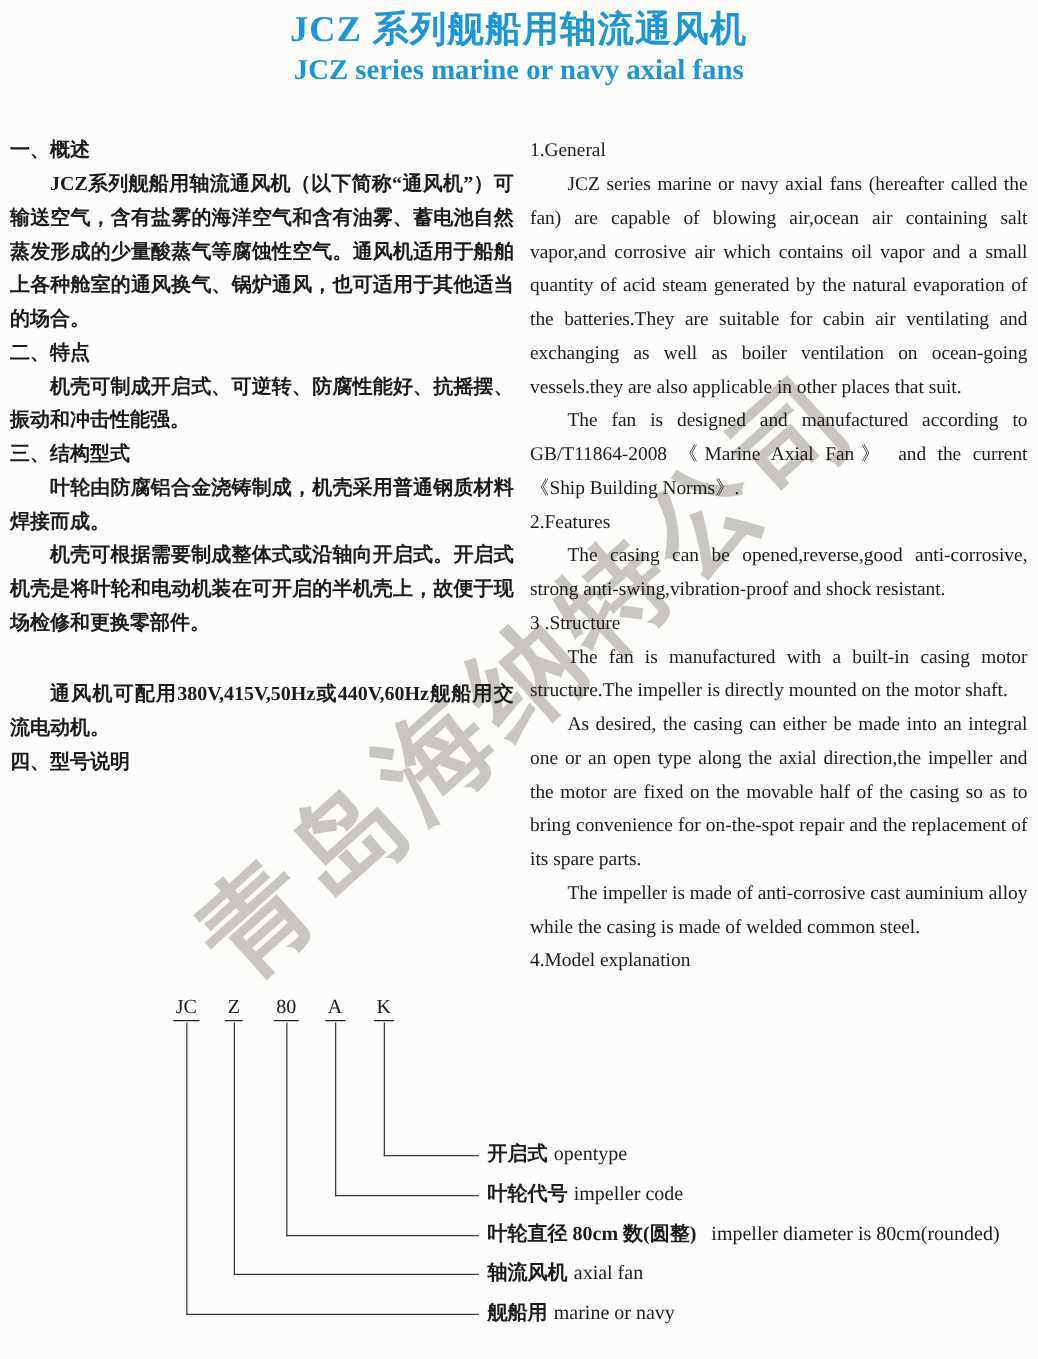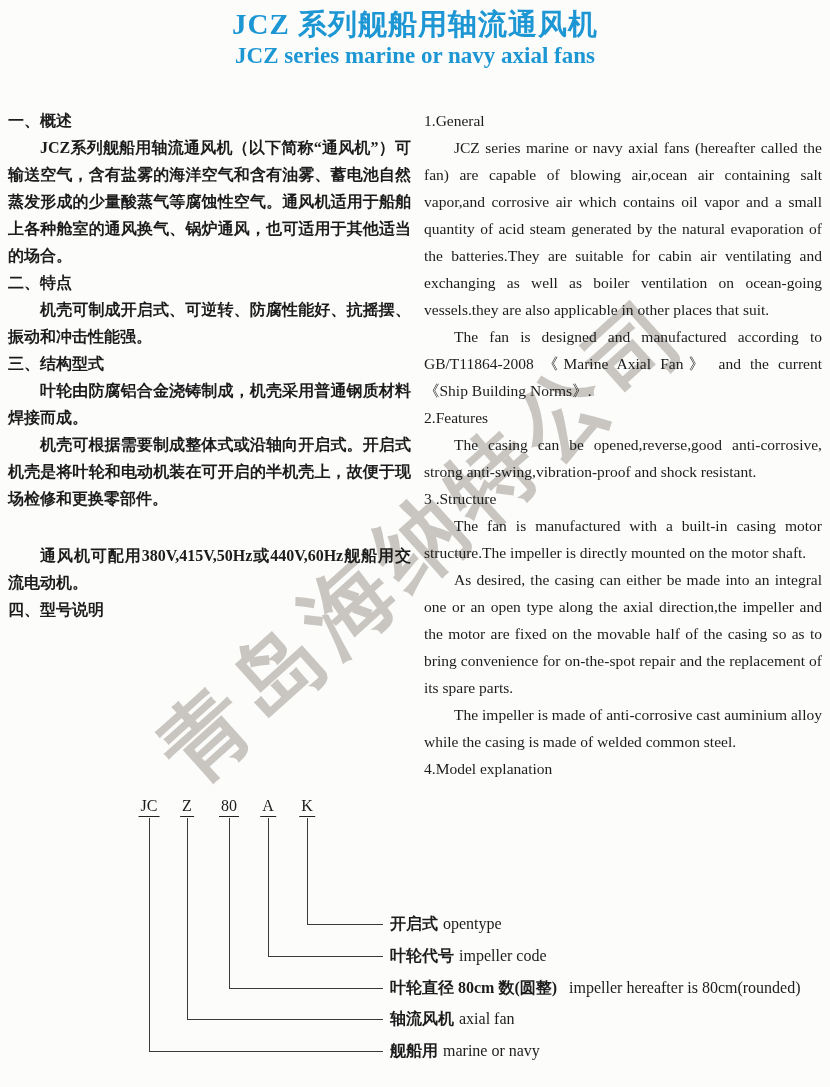--- a/index.html
+++ b/index.html
@@ -135,21 +135,21 @@
   <div class="connector" style="left:187px; top:818px; width:195px; height:201px;"></div>
   <div class="connector" style="left:149px; top:818px; width:233px; height:233px;"></div>
 
   <div class="model-label" style="top:911px;">
     <span class="zh">开启式</span><span class="en">opentype</span>
   </div>
   <div class="model-label" style="top:943px;">
     <span class="zh">叶轮代号</span><span class="en">impeller code</span>
   </div>
   <div class="model-label" style="top:975px;">
-    <span class="zh" style="margin-right:12px;">叶轮直径 80cm 数(圆整)</span><span class="en">impeller hereafter is 80cm(rounded)</span>
+    <span class="zh" style="margin-right:12px;">叶轮直径 80cm 数(圆整)</span><span class="en">impeller diameter is 80cm(rounded)</span>
   </div>
   <div class="model-label" style="top:1006px;">
     <span class="zh">轴流风机</span><span class="en">axial fan</span>
   </div>
   <div class="model-label" style="top:1038px;">
     <span class="zh">舰船用</span><span class="en">marine or navy</span>
   </div>
 
 </div>
 

